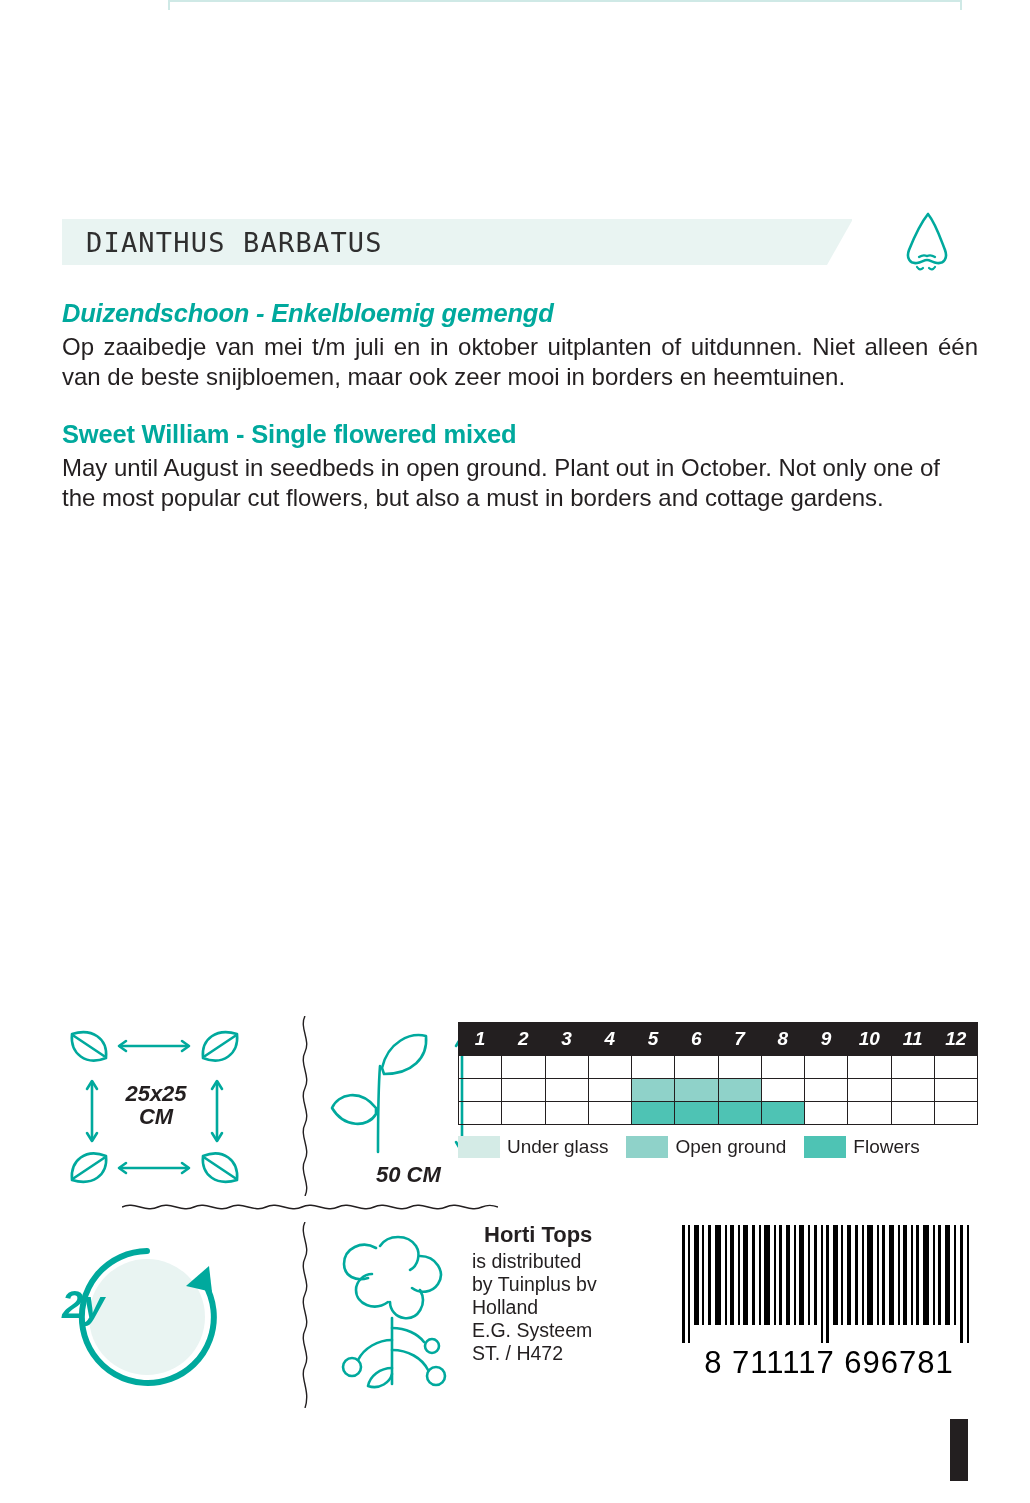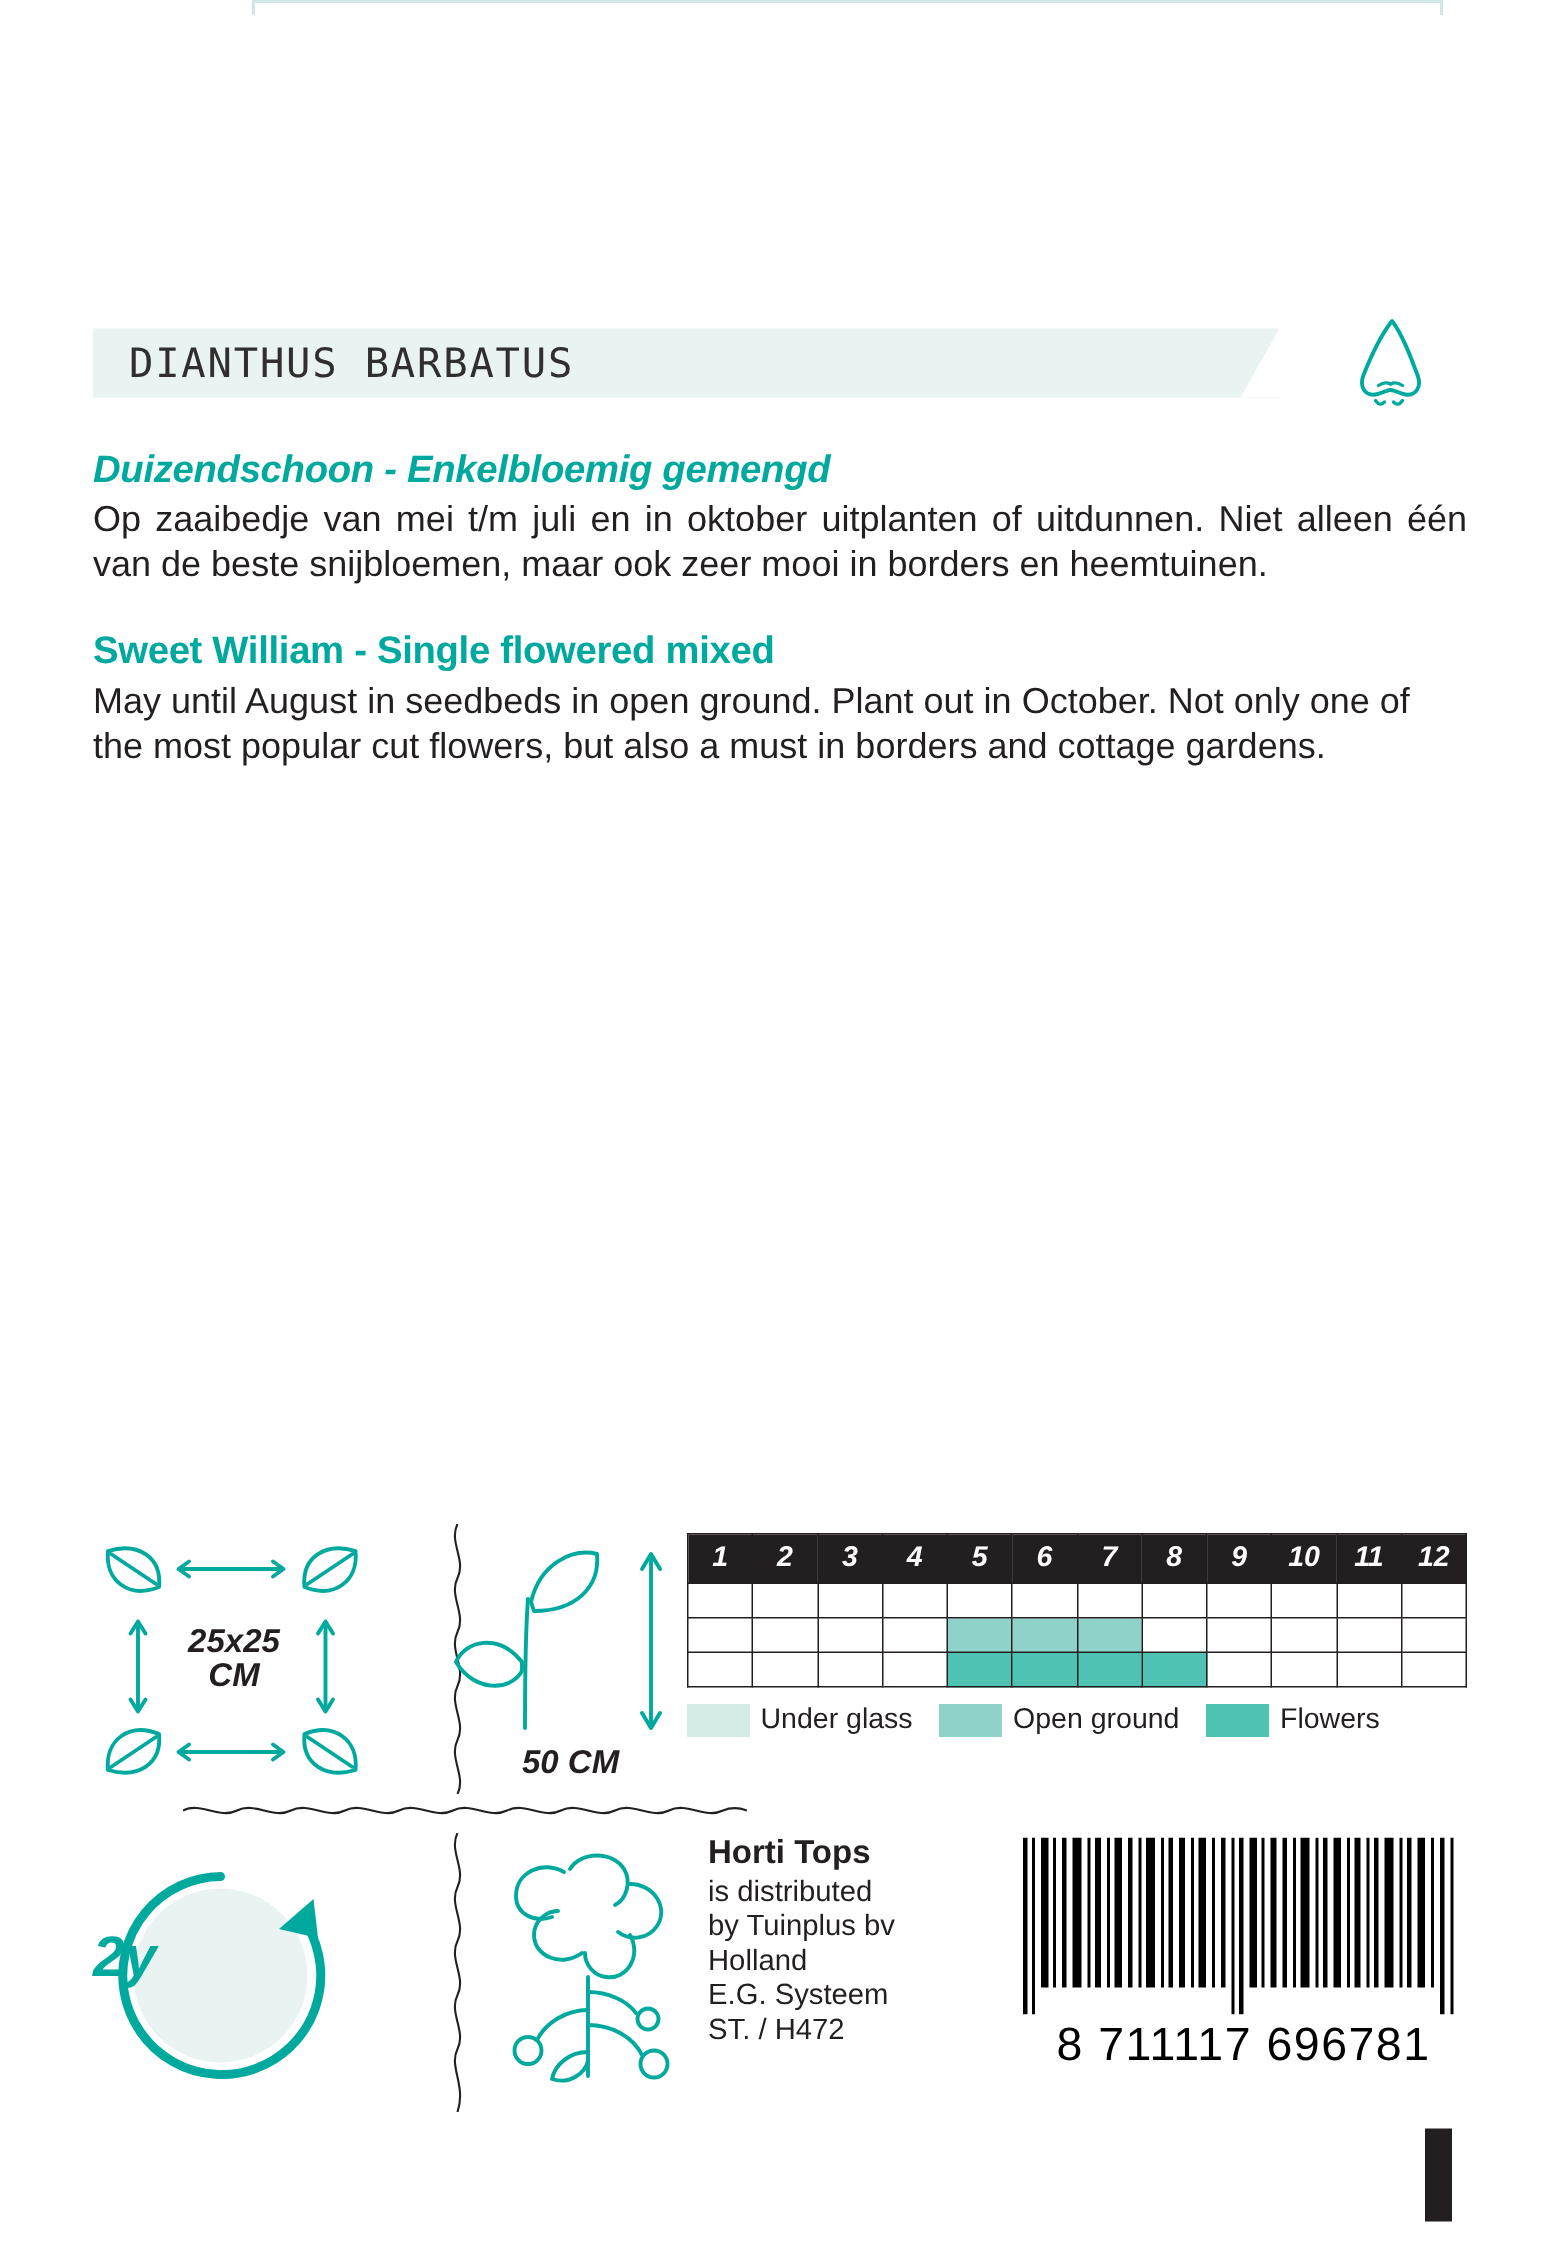--- a/index.html
+++ b/index.html
@@ -106,21 +106,21 @@
 
   
   .icons {
     position: absolute;
     left: 62px;
     top: 1010px;
     width: 916px;
     height: 390px;
   }
   .cell-spacing { position: absolute; left: 0; top: 12px; width: 185px; height: 170px; }
-  .cell-height  { position: absolute; left: 236px; top: 12px; width: 175px; height: 170px; }
+  .cell-height  { position: absolute; left: 264px; top: 12px; width: 175px; height: 170px; }
   .cell-years   { position: absolute; left: 0; top: 222px; width: 185px; height: 170px; }
   .cell-flower  { position: absolute; left: 248px; top: 218px; width: 175px; height: 175px; }
 
   .sep-v1 {
     position: absolute;
     left: 236px; top: 6px;
     width: 14px; height: 180px;
   }
   .sep-v2 {
     position: absolute;
@@ -223,20 +223,21 @@
     width: 180px;
     font-size: 19.5px;
     line-height: 1.18;
     color: #231f20;
   }
   .brand .name {
     font-weight: bold;
     font-size: 22px;
     display: block;
     margin-bottom: 2px;
+    margin-left: 12px;
   }
   .barcode-wrap {
     position: absolute;
     left: 680px;
     top: 1225px;
     width: 298px;
   }
   .barcode {
     height: 118px;
     width: 298px;

